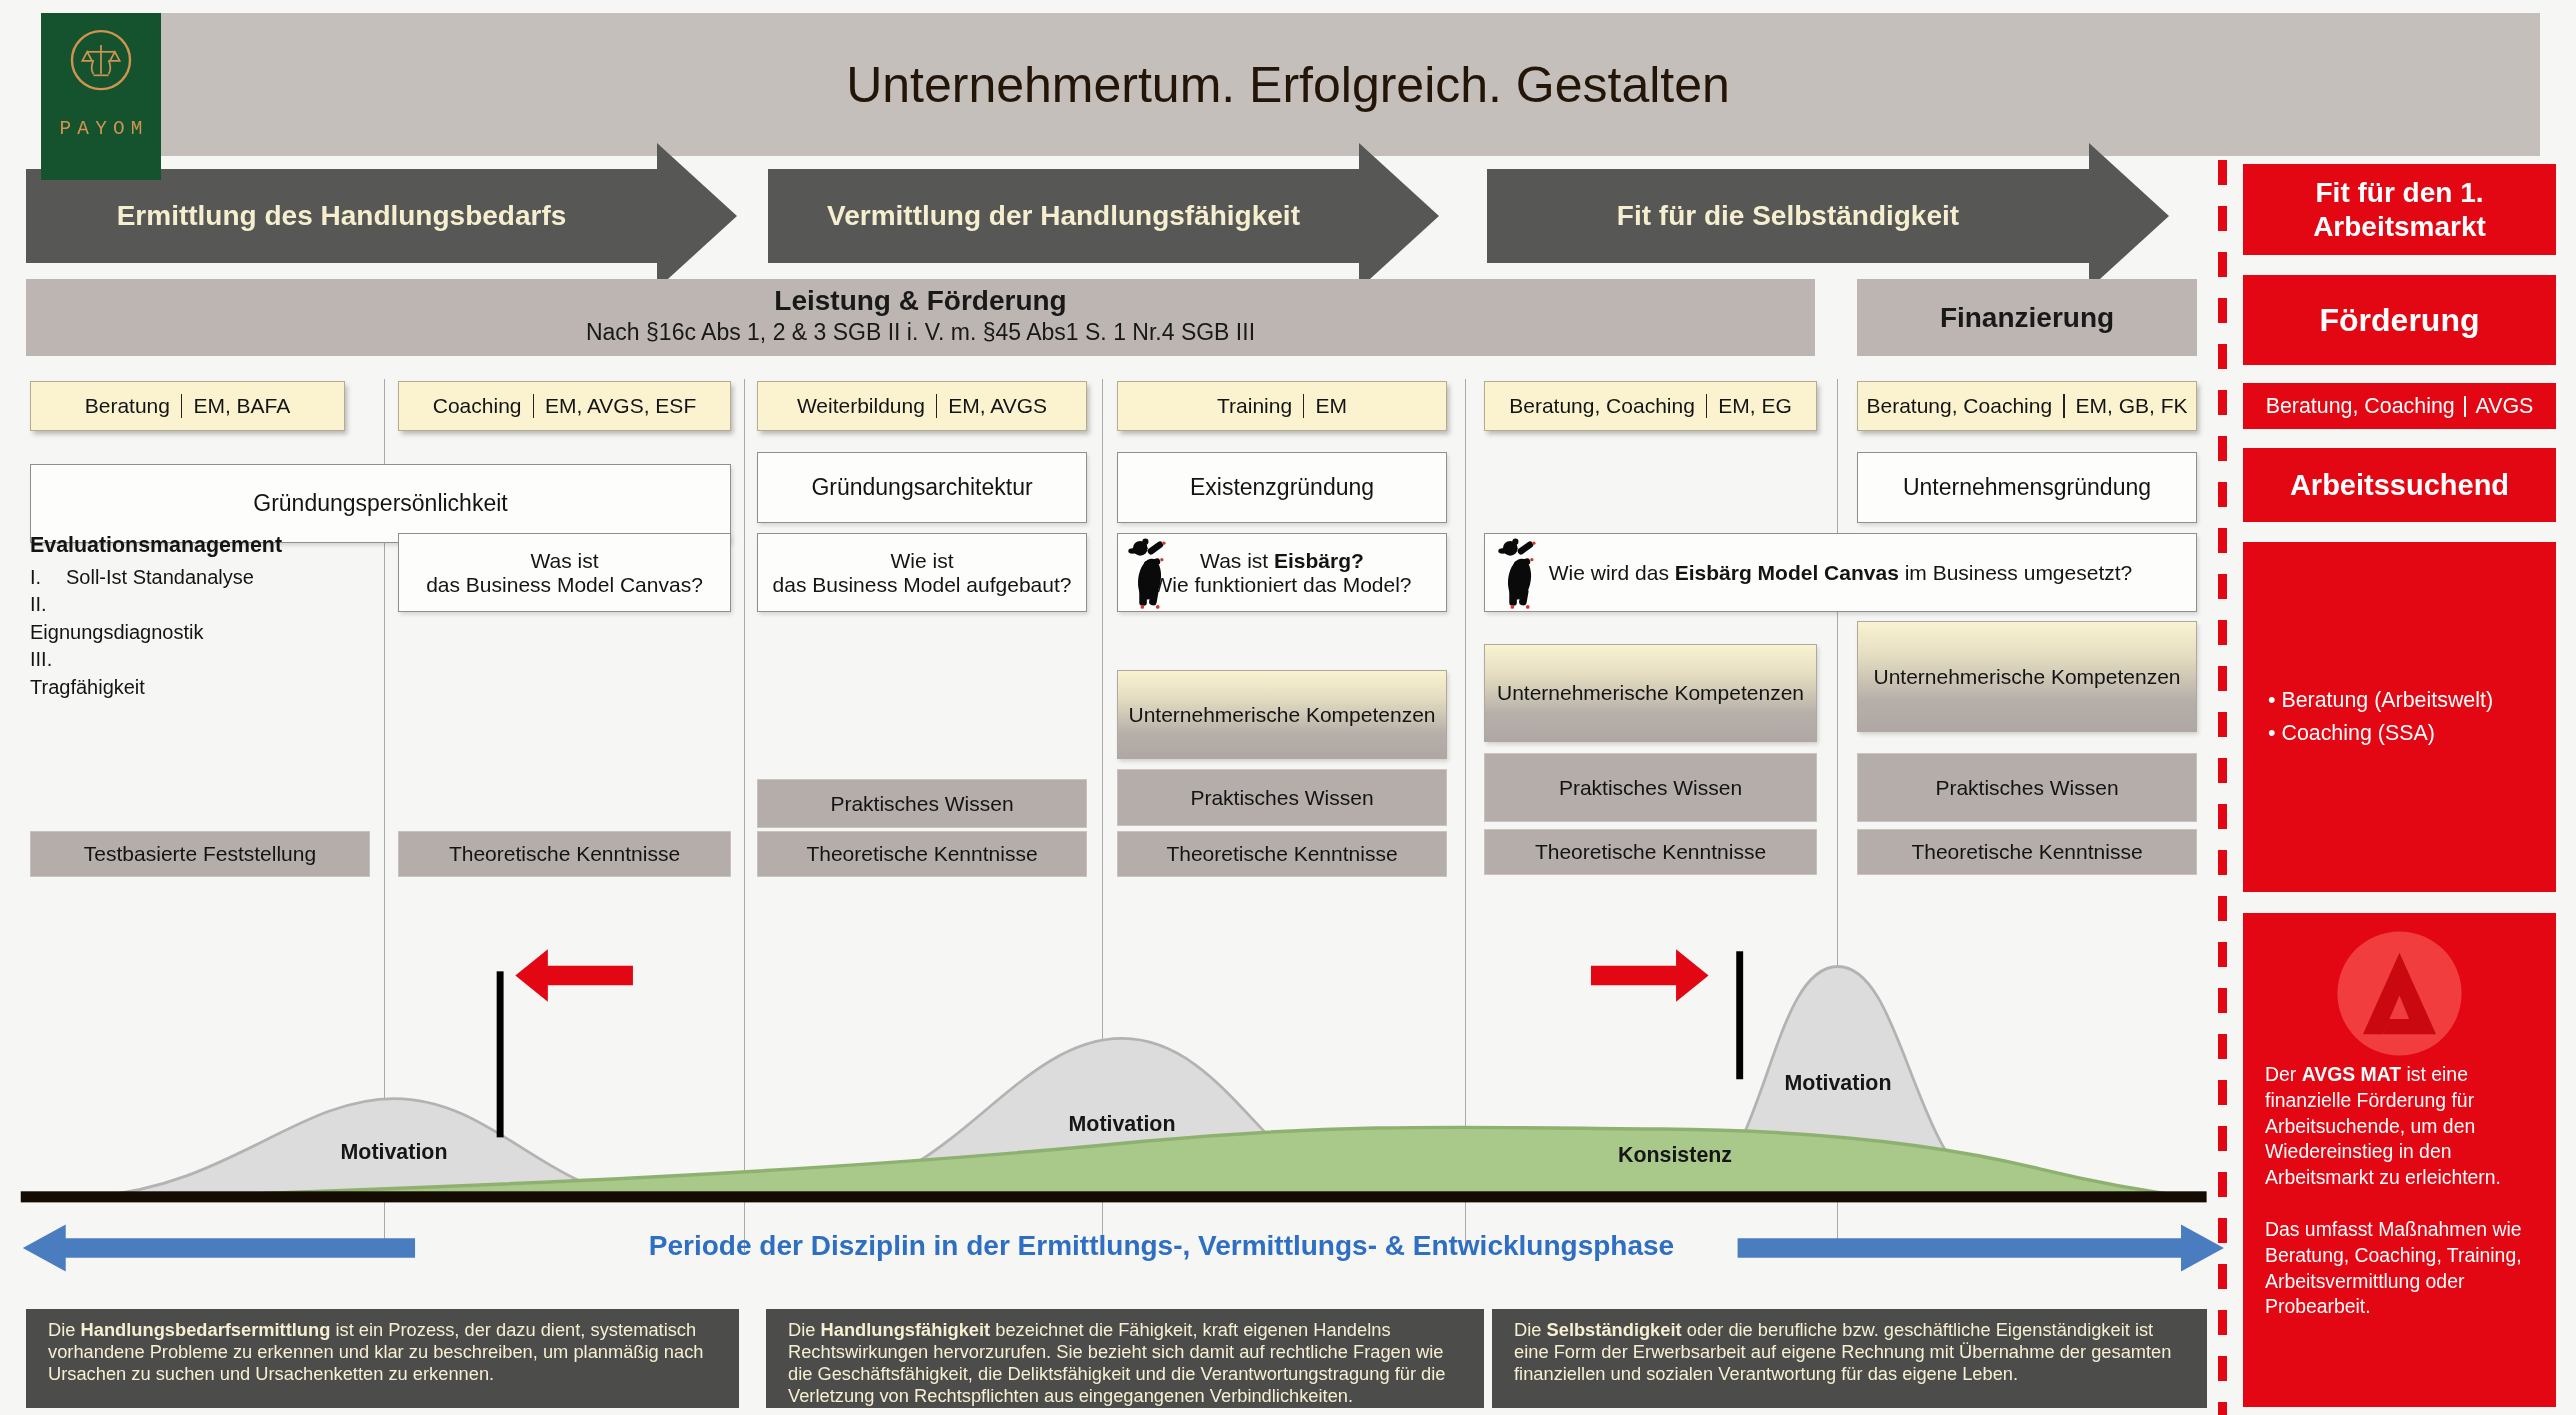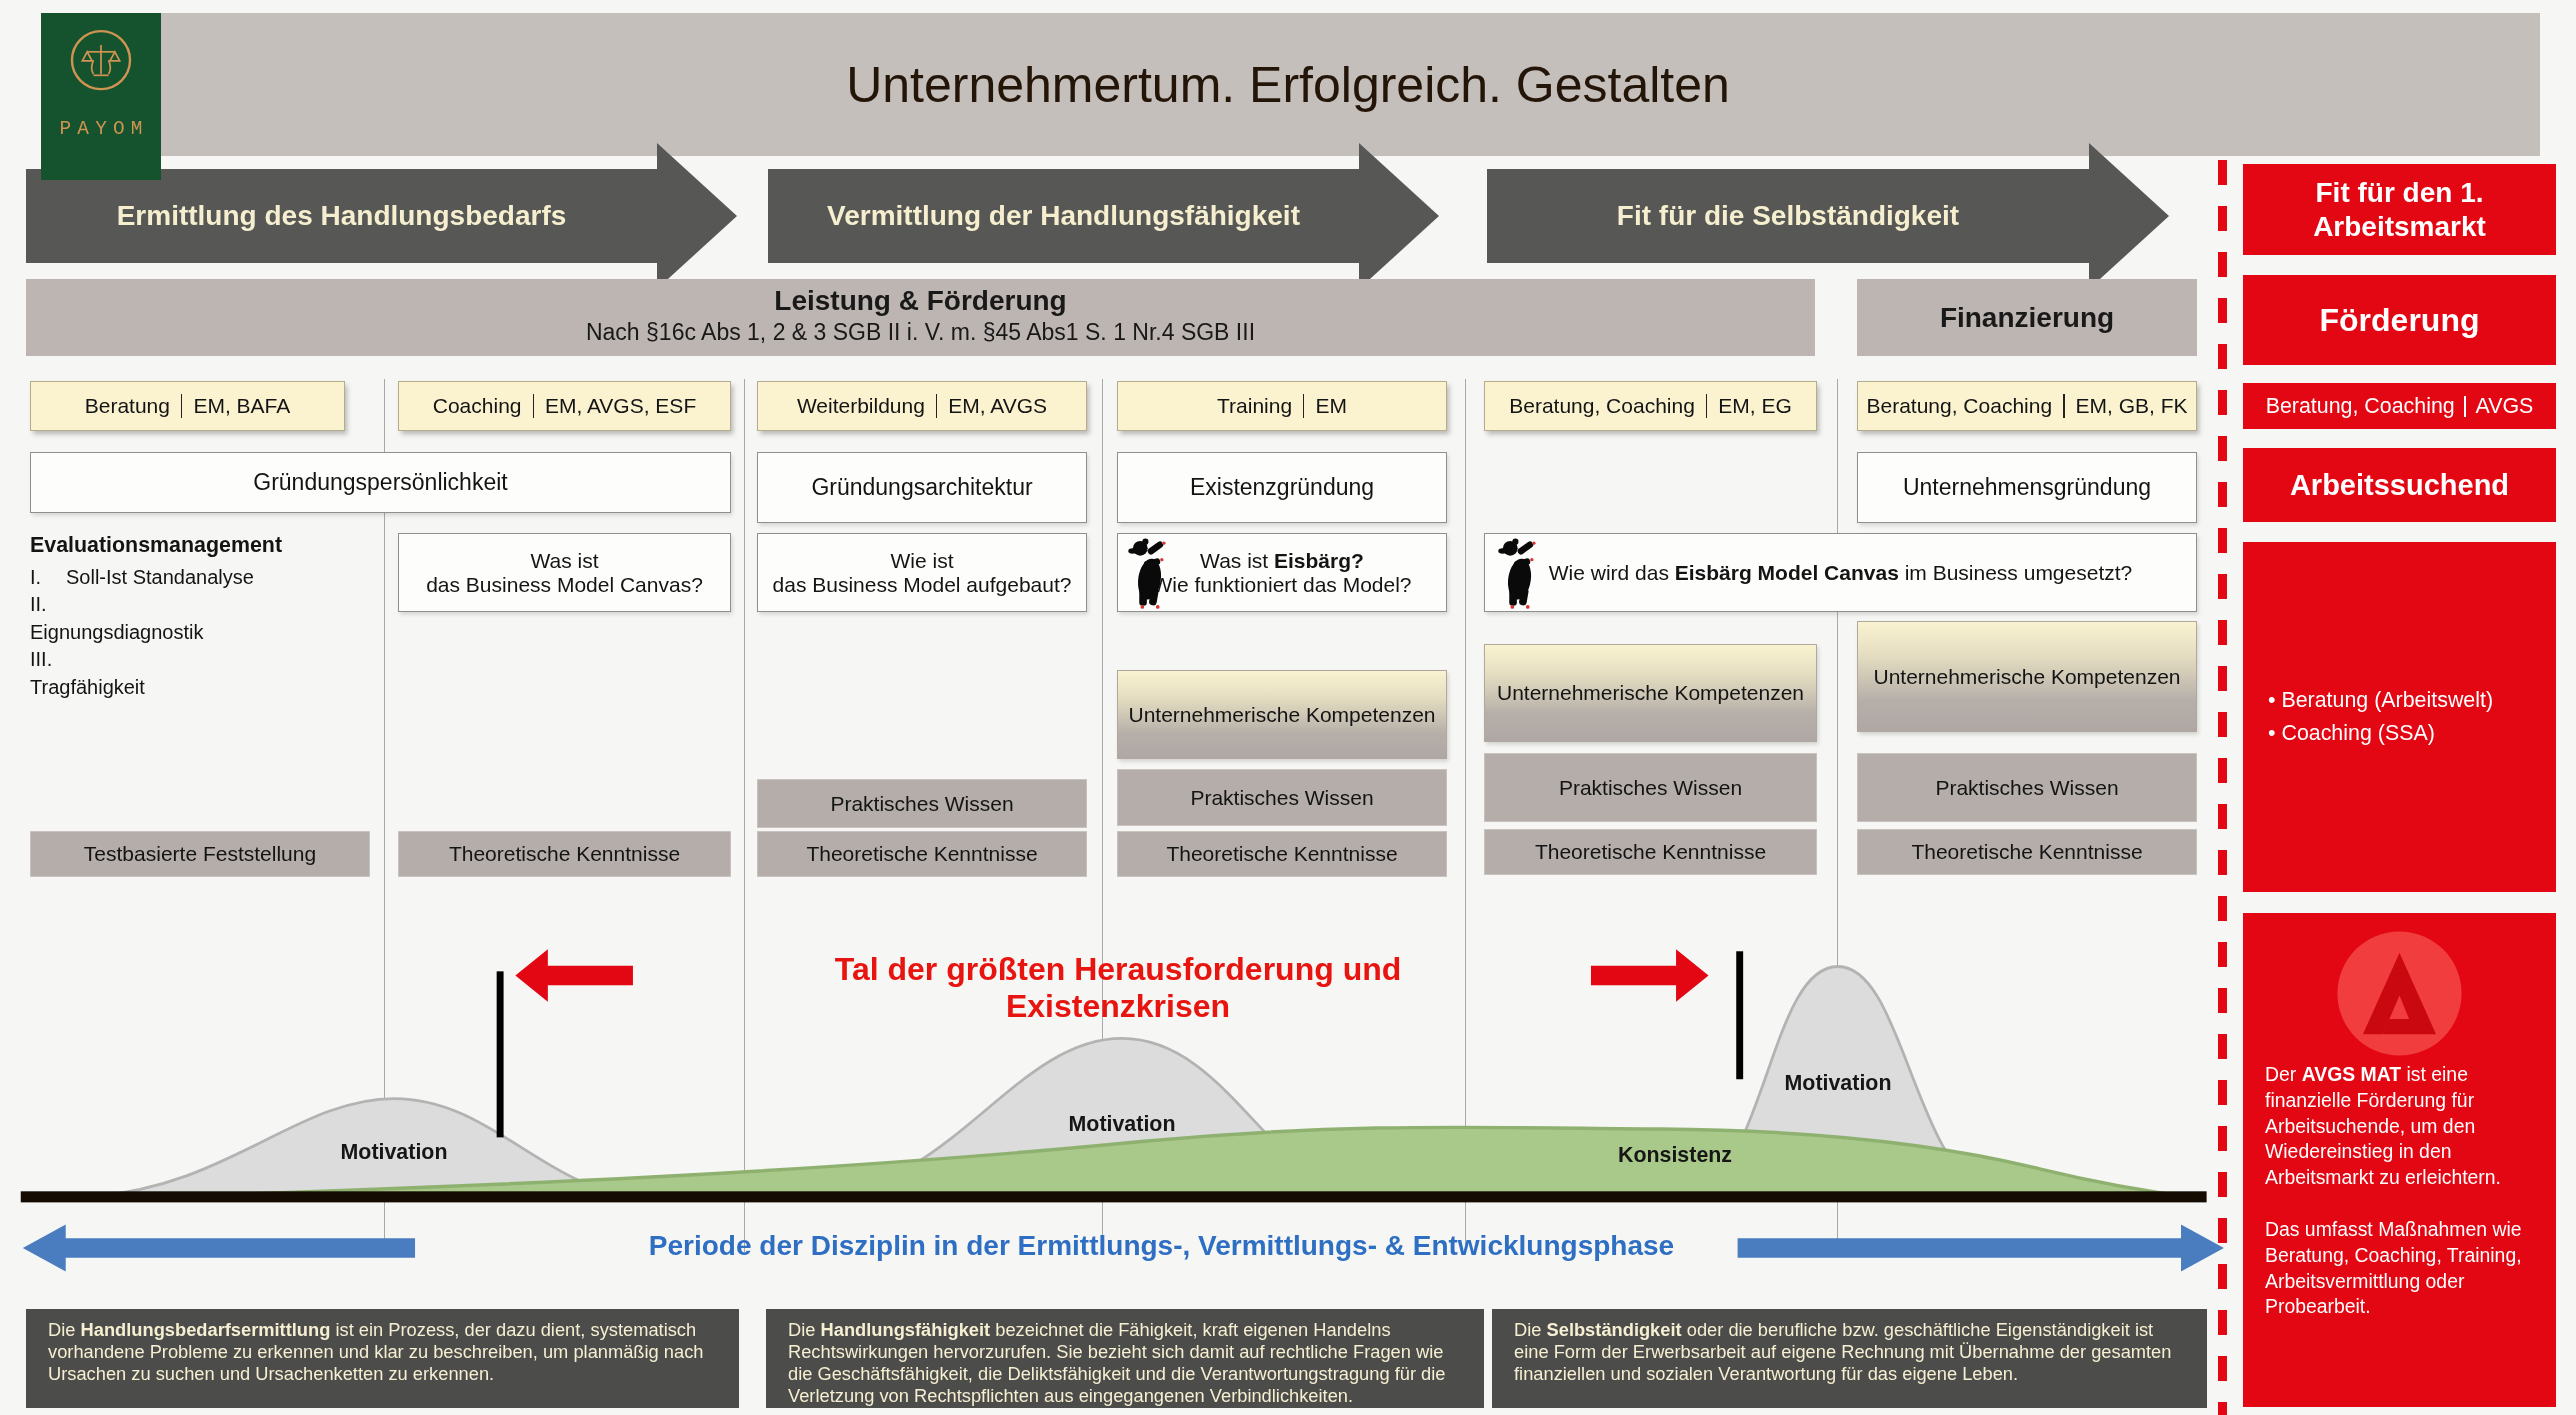--- a/index.html
+++ b/index.html
@@ -104,21 +104,21 @@
     <span>Beratung, Coaching</span>
       <span class="vbar"></span>
       <span>EM, EG</span>
   </div>
   <div class="abs ctr ybox" style="left:1857px;top:381px;width:340px;height:50px;">
     <span>Beratung, Coaching</span>
       <span class="vbar"></span>
       <span>EM, GB, FK</span>
   </div>
 
-  <div class="abs ctr wbox" style="left:30px;top:452px;width:701px;height:61px;font-size:23px;">
+  <div class="abs ctr wbox" style="left:30px;top:464px;width:701px;height:79px;font-size:23px;">
     <span>Gründungspersönlichkeit</span>
   </div>
   <div class="abs ctr wbox" style="left:757px;top:452px;width:330px;height:71px;font-size:23px;">
     <span>Gründungsarchitektur</span>
   </div>
   <div class="abs ctr wbox" style="left:1117px;top:452px;width:330px;height:71px;font-size:23px;">
     <span>Existenzgründung</span>
   </div>
   <div class="abs ctr wbox" style="left:1857px;top:452px;width:340px;height:71px;font-size:23px;">
     <span>Unternehmensgründung</span>
@@ -246,23 +246,20 @@
     <path d="M130,1733 C 700,1716 1200,1694 1650,1650 C 1950,1622 2150,1630 2400,1632 C 2660,1634 2830,1660 2950,1690 C 3040,1712 3130,1726 3185,1733" fill="none" stroke="#8fb170" stroke-width="5"></path>
     <rect x="30" y="1722" width="3160" height="16" fill="#140b02"></rect>
     <rect x="718" y="1404" width="10" height="240" fill="#000"></rect>
     <rect x="2510" y="1375" width="10" height="185" fill="#000"></rect>
     <polygon points="745,1410 792,1372 792,1396 915,1396 915,1424 792,1424 792,1448" fill="#e30613"></polygon>
     <polygon points="2470,1410 2423,1372 2423,1396 2300,1396 2300,1424 2423,1424 2423,1448" fill="#e30613"></polygon>
     <polygon points="33,1804 95,1770 95,1790 600,1790 600,1818 95,1818 95,1838" fill="#4a7dc0"></polygon>
     <polygon points="3215,1804 3153,1770 3153,1790 2512,1790 2512,1818 3153,1818 3153,1838" fill="#4a7dc0"></polygon>
   </svg>
 
-  <div class="abs ctr" style="left:736px;top:951px;width:764px;z-index:3;">
-    <span style="font-weight:bold;font-size:32px;color:#e8140f;">Tal der größten Herausforderung und Existenzkrisen</span>
-  </div>
   <div class="mot" style="left:394px;top:1140px;">Motivation</div>
   <div class="mot" style="left:1122px;top:1112px;">Motivation</div>
   <div class="mot" style="left:1838px;top:1071px;">Motivation</div>
   <div class="mot" style="left:1675px;top:1143px;">Konsistenz</div>
 
   <div class="abs ctr" style="left:608px;top:1230px;width:1107px;z-index:3;font-size:28px;color:#2e6fc3;font-weight:bold;">
     <span><span>Periode der </span><span style="font-weight:bold;">Disziplin</span><span> in der Ermittlungs-, Vermittlungs- &amp; Entwicklungsphase</span></span>
   </div>
 
   <div class="abs darkbox" style="left:26px;top:1309px;width:713px;height:99px;">

